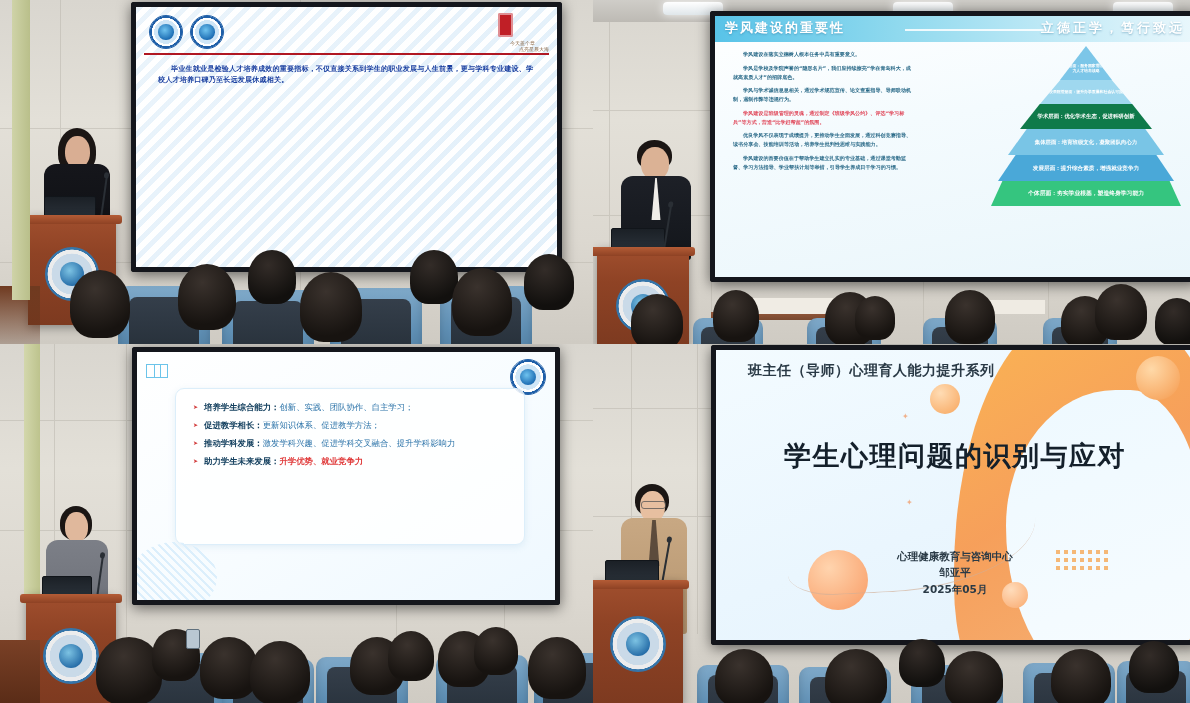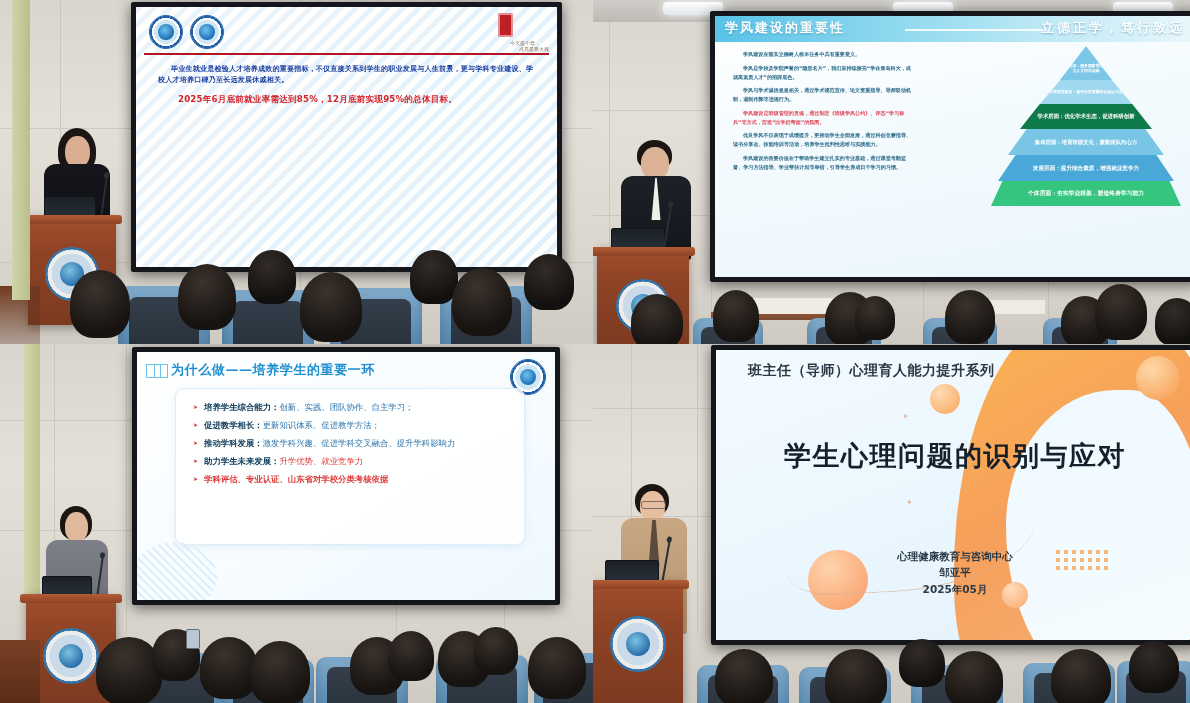--- a/index.html
+++ b/index.html
@@ -68,21 +68,21 @@
   .s3{background:linear-gradient(150deg,#ffffff 0%,#f7fcff 55%,#eef8ff 100%);}
   .s3 .ttl{position:absolute;left:34px;top:9px;color:#1f8fd0;font-size:13px;font-weight:800;letter-spacing:.6px;}
   .s3 .bkicon{position:absolute;left:9px;top:12px;width:20px;height:12px;}
   .s3 .bkicon i{position:absolute;top:0;height:12px;border:1.4px solid #6cc4ea;}
   .s3 .card{position:absolute;left:38px;top:36px;right:30px;height:155px;border-radius:9px;
         background:rgba(255,255,255,.82);border:1px solid #dceefa;box-shadow:0 2px 7px rgba(120,170,200,.16);padding-left:8px;}
   .s3 ul{list-style:none;margin:0;padding:12px 16px 0 20px;}
   .s3 li{position:relative;margin:0 0 5px;font-size:8.4px;line-height:1.55;color:#2a72a8;font-weight:500;}
   .s3 li::before{content:"\27A4";position:absolute;left:-11px;top:1px;font-size:6px;color:#d23b3b;}
   .s3 li b{color:#14405f;font-weight:800;}
-  .s3 li .rd{color:#e03a3a;font-weight:400;}
+  .s3 li .rd{color:#e03a3a;font-weight:700;}
   .s3 li.all-red{color:#e03a3a;font-weight:800;}
   .s3 .hatch{position:absolute;left:-6px;bottom:-12px;width:86px;height:70px;border-radius:50%;
         background:repeating-linear-gradient(45deg,#dceffc 0 2px,transparent 2px 6px);}
   .s3 .seal2{position:absolute;right:9px;top:7px;width:34px;height:34px;}
 
   
   .s4{background:linear-gradient(160deg,#f3fbff 0%,#eaf6fe 55%,#e4f2fc 100%);}
   .s4 .blob{position:absolute;border-radius:50%;}
   .s4 .wave{position:absolute;right:-30px;top:-40px;width:270px;height:460px;
         background:linear-gradient(150deg,#fbb24a 0%,#f79b52 40%,#f6a968 70%,#fac48e 100%);
@@ -156,21 +156,20 @@
           <div class="hdr">
             <div class="logo-c" style="left:13px;top:8px;width:32px;height:32px"></div>
             <div class="logo-c" style="left:54px;top:8px;width:32px;height:32px"></div>
             <div class="seal" style="right:44px;top:6px;width:15px;height:24px"></div>
             <div class="seal-cap" style="right:22px;top:33px;font-size:5px">今天盖个章</div>
             <div class="seal-cap" style="right:8px;top:39px;font-size:5px">点亮星辰大海</div>
           </div>
           <div class="rule"></div>
           <div class="body">
             <p>毕业生就业是检验人才培养成效的重要指标，不仅直接关系到学生的职业发展与人生前景，更与学科专业建设、学校人才培养口碑乃至长远发展休戚相关。</p>
-            <p class="red">2025年6月底前就业率需达到85%，12月底前实现95%的总体目标。</p>
           </div>
         </div>
         <div class="bezel"></div>
       </div>
 
       <div class="person" style="left:42px;top:128px;width:70px;height:135px">
         <div class="p-hair" style="left:16px;top:0;width:38px;height:46px"></div>
         <div class="p-head" style="left:23px;top:8px;width:25px;height:32px;background:#d9ae93"></div>
         <div class="p-body" style="left:2px;top:36px;width:66px;height:99px;background:linear-gradient(180deg,#15161b,#0d0e12)"></div>
       </div>
@@ -319,29 +318,27 @@
       </div>
       <div style="position:absolute;left:24px;top:0;width:16px;height:260px;background:linear-gradient(90deg,#d3d7ac,#bdc38d)"></div>
 
       <div class="tv" style="left:132px;top:3px;width:418px;height:248px">
         <div class="slide s3">
           <div class="bkicon">
             <i style="left:0;width:7px"></i>
               <i style="left:8px;width:5px"></i>
               <i style="left:14px;width:6px"></i>
           </div>
-          <div class="ttl">为什么做——培养学生的重要一环</div>
           <div class="logo-c seal2" style="position:absolute;right:9px;top:7px;width:34px;height:34px"></div>
           <div class="card">
             <ul>
               <li><b>培养学生综合能力：</b><span>创新、实践、团队协作、自主学习；</span></li>
               <li><b>促进教学相长：</b><span>更新知识体系、促进教学方法；</span></li>
               <li><b>推动学科发展：</b><span>激发学科兴趣、促进学科交叉融合、提升学科影响力</span></li>
               <li><b>助力学生未来发展：</b><span class="rd">升学优势、就业竞争力</span></li>
-              <li class="all-red">学科评估、专业认证、山东省对学校分类考核依据</li>
             </ul>
           </div>
           <div class="hatch"></div>
         </div>
         <div class="bezel"></div>
       </div>
 
       <div class="person" style="left:44px;top:162px;width:64px;height:126px">
         <div class="p-hair" style="left:16px;top:0;width:32px;height:34px"></div>
         <div class="p-head" style="left:21px;top:6px;width:23px;height:30px;background:#e0b89c"></div>

